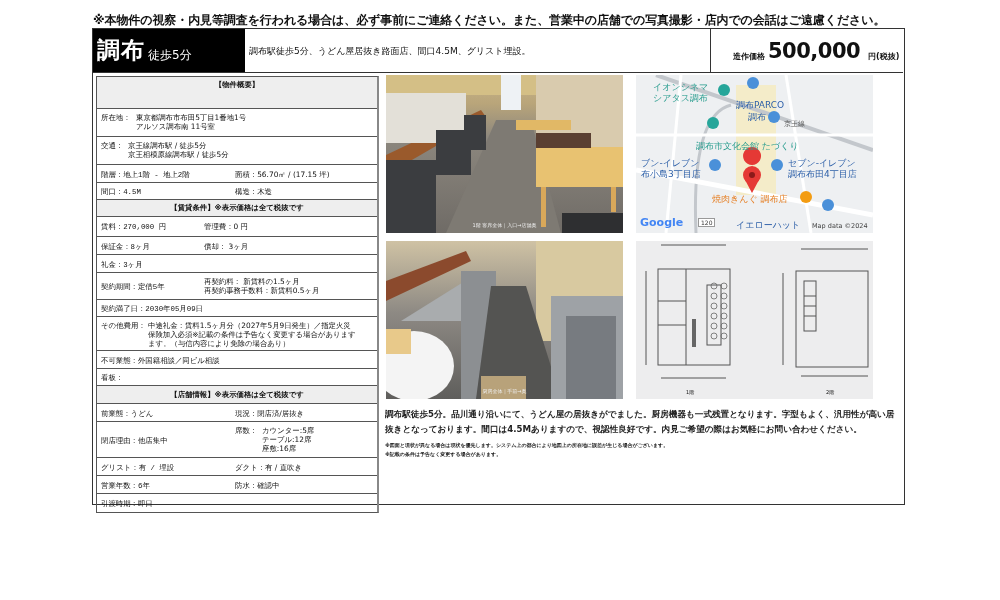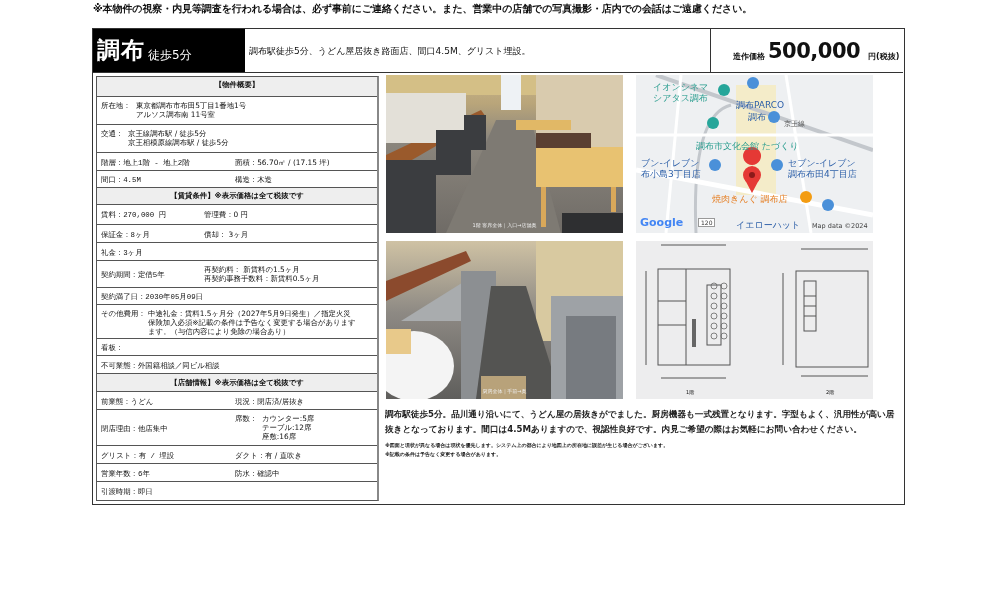--- a/index.html
+++ b/index.html
@@ -1,18 +1,18 @@
 <!DOCTYPE html>
 <html><head>
 <meta charset="utf-8">
 <style>
   html, body { margin:0; padding:0; background:#ffffff; }
   body { width:1000px; height:600px; position:relative; overflow:hidden;
          font-family:"DejaVu Sans", "Liberation Sans", sans-serif; color:#111; }
-  .notice { position:absolute; left:93px; top:2px; font-size:10px; font-weight:bold; letter-spacing:-0.1px; white-space:nowrap; }
+  .notice { position:absolute; left:93px; top:12px; font-size:12px; font-weight:bold; letter-spacing:-0.1px; white-space:nowrap; }
   .frame { position:absolute; left:92px; top:28px; width:813px; height:477px; border:1.5px solid #333; box-sizing:border-box; }
   .header { position:absolute; left:0; top:0; width:810px; height:43px; border-bottom:1px solid #333; }
   .h-title { position:absolute; left:0; top:0; width:152px; height:43px; background:#000; color:#fff; }
   .h-title .big { position:absolute; left:4px; top:6px; font-size:23px; font-weight:bold; letter-spacing:1px; }
   .h-title .small { position:absolute; left:55px; top:18px; font-size:12px; }
   .h-catch { position:absolute; left:152px; top:0; width:465px; height:43px; border-right:1px solid #333; }
   .h-catch span { position:absolute; left:4px; top:16px; font-size:9px; white-space:nowrap; }
   .h-price { position:absolute; left:618px; top:0; width:192px; height:43px; }
   .h-price .lbl { position:absolute; left:22px; top:22px; font-size:8px; font-weight:bold; }
   .h-price .val { position:absolute; left:57px; top:10px; font-size:21px; font-weight:bold; letter-spacing:-0.5px; }
@@ -48,21 +48,21 @@
       <span>調布駅徒歩5分、うどん屋居抜き路面店、間口4.5M、グリスト埋設。</span>
     </div>
     <div class="h-price">
       <span class="lbl">造作価格</span>
       <span class="val">500,000</span>
       <span class="unit">円(税抜)</span>
     </div>
   </div>
 
   <div class="table">
-    <div class="row sec" style="height:20px;line-height:15px;text-align:center;">【物件概要】</div>
+    <div class="row sec" style="height:32px;line-height:15px;text-align:center;">【物件概要】</div>
     <div class="row" style="height:28px;">
       <span class="c lbl-col" style="top:4px;">所在地：</span>
       <span class="c" style="left:39px;top:4px;">東京都調布市布田5丁目1番地1号</span>
       <span class="c" style="left:39px;top:13px;">アルソス調布南 11号室</span>
     </div>
     <div class="row" style="height:28px;">
       <span class="c lbl-col" style="top:4px;">交通：</span>
       <span class="c" style="left:31px;top:4px;">京王線調布駅 / 徒歩5分</span>
       <span class="c" style="left:31px;top:13px;">京王相模原線調布駅 / 徒歩5分</span>
     </div>
@@ -93,25 +93,25 @@
     </div>
     <div class="row" style="height:17px;">
       <span class="c lbl-col" style="top:4px;">契約満了日：2030年05月09日</span>
     </div>
     <div class="row" style="height:34px;">
       <span class="c lbl-col" style="top:4px;">その他費用：</span>
       <span class="c" style="left:51px;top:4px;">中途礼金：賃料1.5ヶ月分（2027年5月9日発生）／指定火災</span>
       <span class="c" style="left:51px;top:13px;">保険加入必須※記載の条件は予告なく変更する場合があります</span>
       <span class="c" style="left:51px;top:22px;">ます。（与信内容により免除の場合あり）</span>
     </div>
+    <div class="row" style="height:18px;">
+      <span class="c lbl-col" style="top:5px;">不可業態：外国籍相談／同ビル相談</span>
+    </div>
     <div class="row" style="height:17px;">
       <span class="c lbl-col" style="top:4px;">看板：</span>
-    </div>
-    <div class="row" style="height:18px;">
-      <span class="c lbl-col" style="top:5px;">不可業態：外国籍相談／同ビル相談</span>
     </div>
     <div class="row sec" style="height:18px;line-height:17px;">【店舗情報】※表示価格は全て税抜です</div>
     <div class="row" style="height:18px;">
       <span class="c lbl-col" style="top:5px;">前業態：うどん</span>
       <span class="c mid2-col" style="top:5px;">現況：閉店済/居抜き</span>
     </div>
     <div class="row" style="height:36px;">
       <span class="c lbl-col" style="top:14px;">閉店理由：他店集中</span>
       <span class="c mid2-col" style="top:4px;">席数：</span>
       <span class="c" style="left:165px;top:4px;">カウンター:5席</span>

